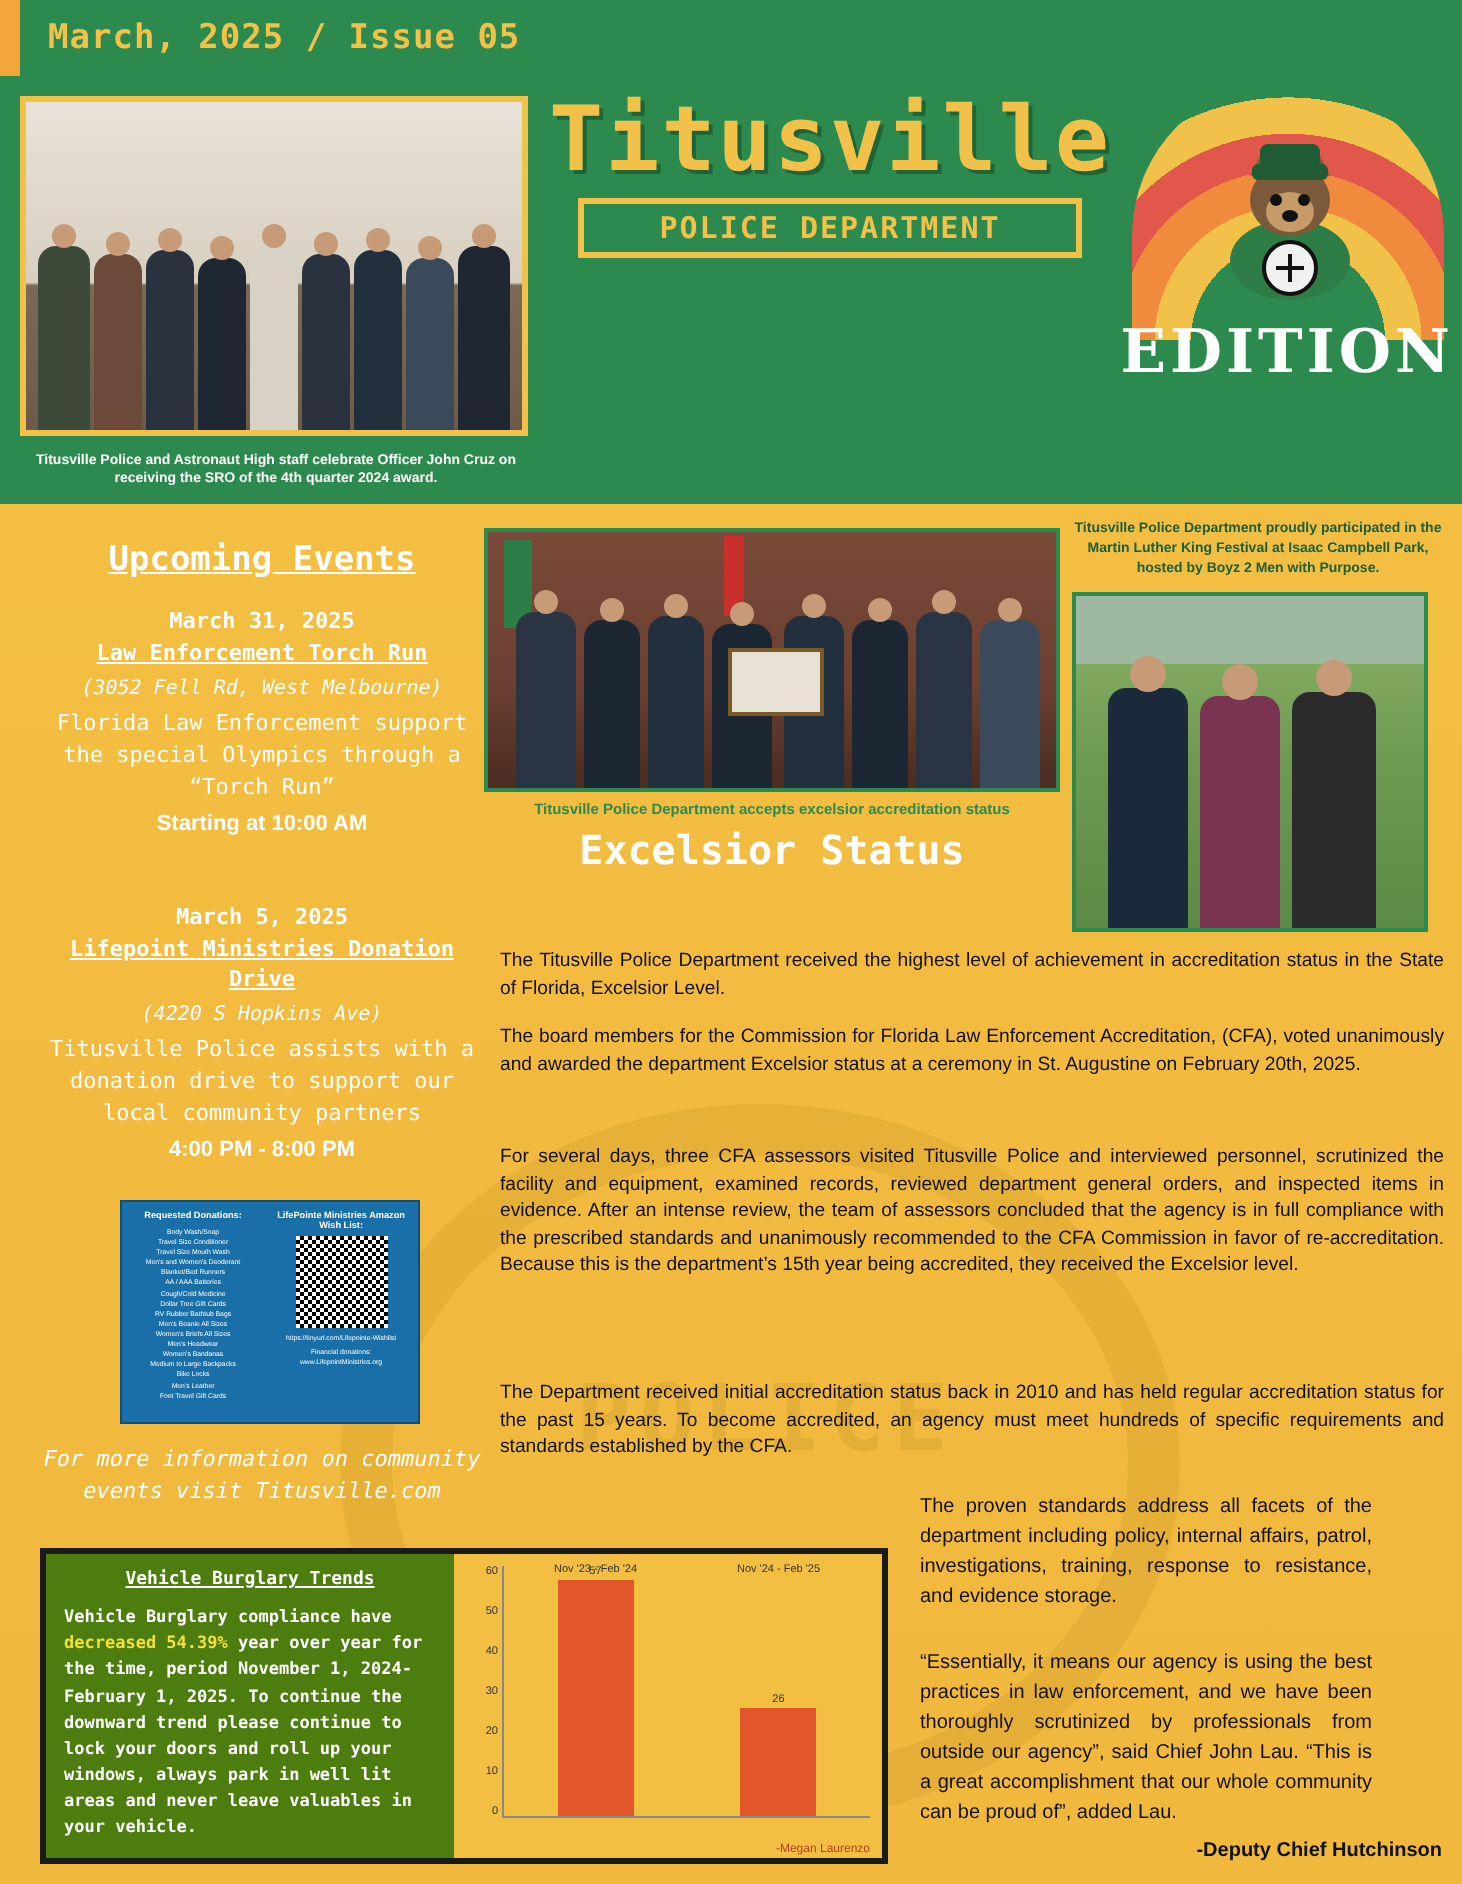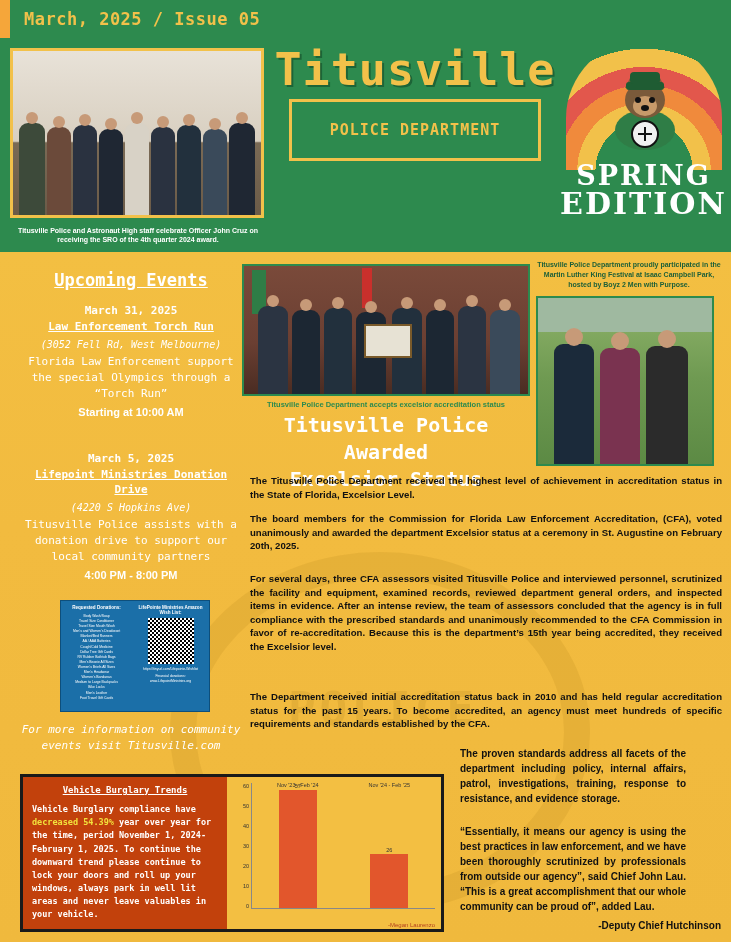--- a/index.html
+++ b/index.html
@@ -41,21 +41,21 @@
   .title-block {
     position:absolute; left:270px; top:8px; width:290px; text-align:center;
   }
   .title-main {
     font-family:"DejaVu Sans Mono", monospace;
     font-size:45px; font-weight:bold; color:#f2c14a;
     letter-spacing:1px; line-height:1.05;
     text-shadow:2px 2px 0 #1d6437;
   }
   .title-sub-box {
-    margin:6px auto 0; width:252px; height:62px;
+    margin:6px auto 0; width:252px; height:30px;
     border:3px solid #f2c14a; background:#2d8a4e;
     display:flex; align-items:center; justify-content:center;
   }
   .title-sub {
     font-family:"DejaVu Sans Mono", monospace;
     font-size:15px; font-weight:bold; color:#f2c14a; letter-spacing:1px;
   }
   .title-news {
     margin-top:14px;
     font-family:"DejaVu Sans Mono", monospace;
@@ -162,21 +162,21 @@
     font-family:"DejaVu Sans Mono", monospace;
     font-size:11px; font-style:italic; color:#ffffff; line-height:1.45;
   }
   
   .chart-box {
     position:absolute; left:20px; top:522px; width:424px; height:158px;
     border:3px solid #1a1a1a; background:#f3bf42;
     display:flex;
   }
   .chart-left {
-    width:204px; background:#c2410c; padding:8px 9px;
+    width:204px; background:#4d7c0f; padding:8px 9px;
   }
   .chart-left h4 {
     margin:0 0 8px 0; text-align:center; font-size:9px;
     font-family:"DejaVu Sans Mono", monospace;
     color:#ffffff; text-decoration:underline;
   }
   .chart-left p {
     margin:0; font-size:8.5px; line-height:1.55; color:#ffffff;
     font-family:"DejaVu Sans Mono", monospace; font-weight:bold;
   }
@@ -219,21 +219,21 @@
     position:absolute; left:536px; top:44px; width:178px; height:170px;
     border:2px solid #2d8a4e; background:#3f6b3a; overflow:hidden;
   }
   .award-title {
     position:absolute; left:242px; top:160px; width:288px; text-align:center;
     font-family:"DejaVu Sans Mono", monospace;
     font-size:20px; font-weight:bold; color:#ffffff; line-height:1.35;
   }
   .article {
     position:absolute; left:250px; width:472px;
-    font-size:9.6px; line-height:1.42; color:#111111; text-align:justify;font-weight:bold;
+    font-size:9.6px; line-height:1.42; color:#111111; text-align:justify;
   }
   .article.narrow { width:226px; left:460px; font-size:10px; line-height:1.5; }
   .quote { font-style:normal; }
   .signature {
     position:absolute; right:10px; top:668px; width:300px; text-align:right;
     font-size:10px; font-weight:bold; color:#111111;
   }
   
   .ppl { position:absolute; bottom:0; left:0; width:100%; height:100%; }
   .ppl span { position:absolute; bottom:0; background:#2f3a4a; border-radius:9px 9px 0 0; }
@@ -300,21 +300,20 @@
       <path d="M61 28 L54 14 L46 26 Z" fill="#7a5a3a"></path>
       <rect x="22" y="22" width="38" height="8" rx="3" fill="#1f5c33"></rect>
       <rect x="26" y="12" width="30" height="12" rx="4" fill="#1f5c33"></rect>
       <circle cx="34" cy="40" r="3" fill="#111"></circle>
       <circle cx="48" cy="40" r="3" fill="#111"></circle>
       <ellipse cx="41" cy="48" rx="4" ry="3" fill="#111"></ellipse>
       <circle cx="41" cy="74" r="13" fill="#f0f0f0" stroke="#111" stroke-width="2"></circle>
       <path d="M34 74 h14 M41 67 v14" stroke="#111" stroke-width="2"></path>
     </svg>
     <div class="spring-edition">
-      <div class="l1">SPRING</div>
       <div class="l2">EDITION</div>
     </div>
   </div>
 </div>
 
 <div class="body-wrap">
 
   <div class="watermark"></div>
   <div class="watermark-text">POLICE</div>
 
@@ -444,21 +443,20 @@
       <span style="left:62px;width:40px;height:116px;background:#7a3350">
           <i style="width:18px;height:18px;top:-16px"></i>
         </span>
       <span style="left:108px;width:42px;height:118px;background:#2b2b2b">
           <i style="width:18px;height:18px;top:-16px"></i>
         </span>
     </div>
   </div>
 
   <div class="award-title">
-    <div>Titusville Police Awarded</div>
     <div>Excelsior Status</div>
   </div>
 
   <div class="article" style="top:222px;">The Titusville Police Department received the highest level of achievement in accreditation status in the State of Florida, Excelsior Level.</div>
   <div class="article" style="top:260px;">The board members for the Commission for Florida Law Enforcement Accreditation, (CFA), voted unanimously and awarded the department Excelsior status at a ceremony in St. Augustine on February 20th, 2025.</div>
   <div class="article" style="top:320px;">For several days, three CFA assessors visited Titusville Police and interviewed personnel, scrutinized the facility and equipment, examined records, reviewed department general orders, and inspected items in evidence. After an intense review, the team of assessors concluded that the agency is in full compliance with the prescribed standards and unanimously recommended to the CFA Commission in favor of re-accreditation. Because this is the department’s 15th year being accredited, they received the Excelsior level.</div>
   <div class="article" style="top:438px;">The Department received initial accreditation status back in 2010 and has held regular accreditation status for the past 15 years. To become accredited, an agency must meet hundreds of specific requirements and standards established by the CFA.</div>
 
   <div class="article narrow" style="top:494px;">The proven standards address all facets of the department including policy, internal affairs, patrol, investigations, training, response to resistance, and evidence storage.</div>
   <div class="article narrow quote" style="top:572px;">“Essentially, it means our agency is using the best practices in law enforcement, and we have been thoroughly scrutinized by professionals from outside our agency”, said Chief John Lau. “This is a great accomplishment that our whole community can be proud of”, added Lau.</div>

